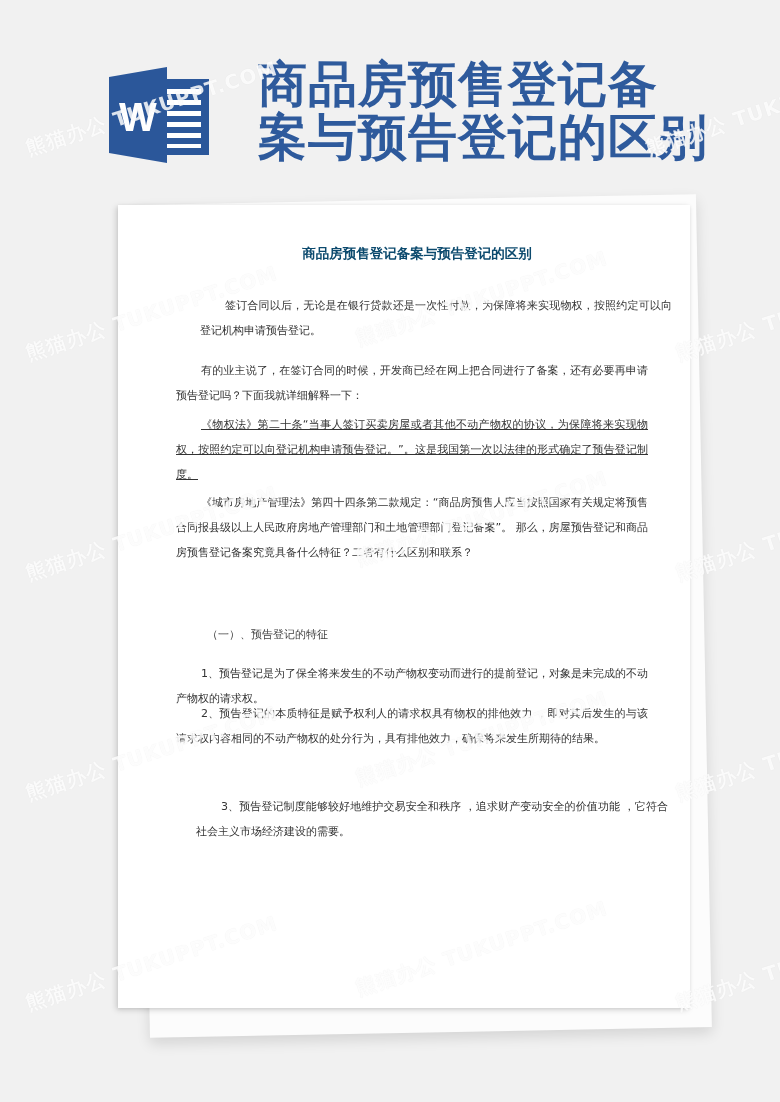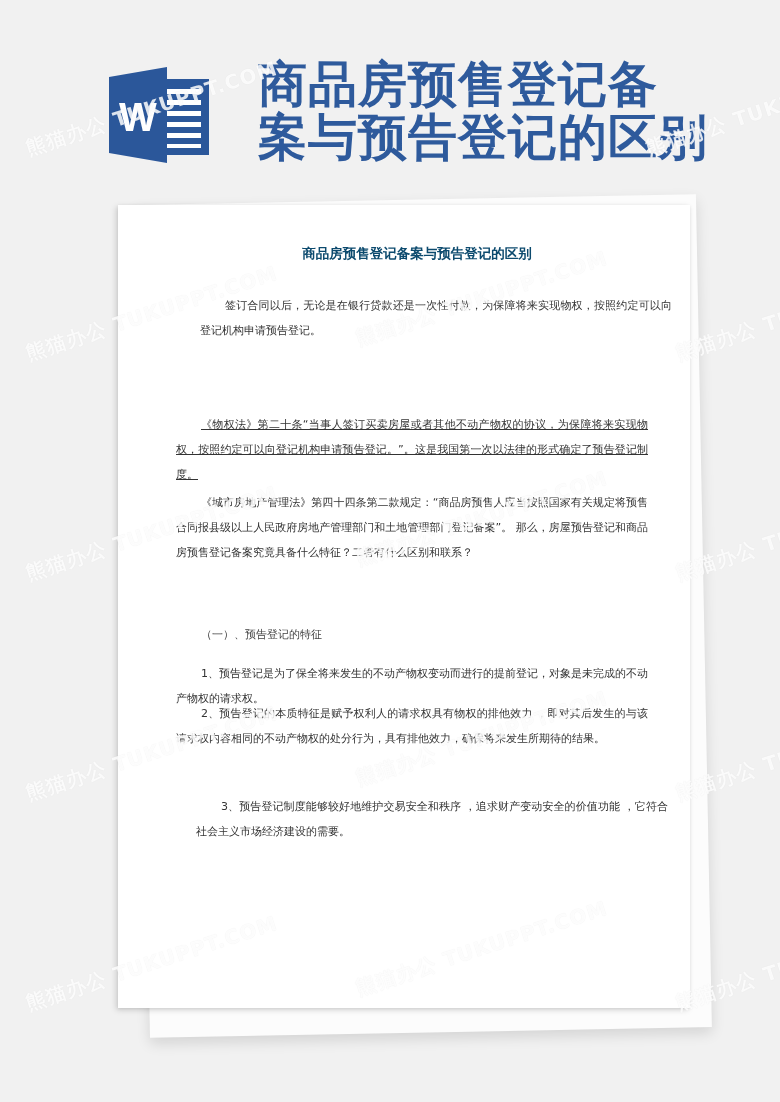--- a/index.html
+++ b/index.html
@@ -39,21 +39,21 @@
   .para {
     position: absolute; left: 58px; width: 472px;
     font-size: 11px; line-height: 25px; color: #333; text-indent: 25px;
     text-align: justify;
   }
   .heading {
     position: absolute; left: 58px; width: 472px;
     font-size: 11.5px; font-weight: bold; color: #222;
   }
   .sub {
-    position: absolute; left: 83px; font-size: 11px; color: #444;
+    position: absolute; left: 89px; font-size: 11px; color: #444;
   }
 </style>
 </head>
 <body>
 
 <div class="watermark" style="left:20px;top:95px;">熊猫办公 TUKUPPT.COM</div>
 <div class="watermark" style="left:640px;top:95px;">熊猫办公 TUKUPPT.COM</div>
 <div class="watermark" style="left:20px;top:300px;">熊猫办公 TUKUPPT.COM</div>
 <div class="watermark" style="left:350px;top:285px;">熊猫办公 TUKUPPT.COM</div>
 <div class="watermark" style="left:670px;top:300px;">熊猫办公 TUKUPPT.COM</div>
@@ -86,20 +86,21 @@
     <div>案与预告登记的区别</div>
   </div>
 </div>
 
 <div class="back-page"></div>
 
 <div class="page">
   <div class="doc-title">商品房预售登记备案与预告登记的区别</div>
 
   <div class="para" style="top:88px;margin-left:24px;">签订合同以后，无论是在银行贷款还是一次性付款，为保障将来实现物权，按照约定可以向登记机构申请预告登记。</div>
+  <div class="para" style="top:153px;">有的业主说了，在签订合同的时候，开发商已经在网上把合同进行了备案，还有必要再申请预告登记吗？下面我就详细解释一下：</div>
   <div class="para" style="top:207px;text-decoration:underline;">《物权法》第二十条“当事人签订买卖房屋或者其他不动产物权的协议，为保障将来实现物权，按照约定可以向登记机构申请预告登记。”。这是我国第一次以法律的形式确定了预告登记制度。</div>
   <div class="para" style="top:285px;">《城市房地产管理法》第四十四条第二款规定：“商品房预售人应当按照国家有关规定将预售合同报县级以上人民政府房地产管理部门和土地管理部门登记备案”。 那么，房屋预告登记和商品房预售登记备案究竟具备什么特征？二者有什么区别和联系？</div>
 
   <div class="sub" style="top:422px;">（一）、预告登记的特征</div>
 
   <div class="para" style="top:456px;">1、预告登记是为了保全将来发生的不动产物权变动而进行的提前登记，对象是未完成的不动产物权的请求权。</div>
   <div class="para" style="top:496px;">2、预告登记的本质特征是赋予权利人的请求权具有物权的排他效力 ，即对其后发生的与该请求权内容相同的不动产物权的处分行为，具有排他效力，确保将来发生所期待的结果。</div>
   <div class="para" style="top:589px;margin-left:20px;">3、预告登记制度能够较好地维护交易安全和秩序 ，追求财产变动安全的价值功能 ，它符合社会主义市场经济建设的需要。</div>
 </div>
 

